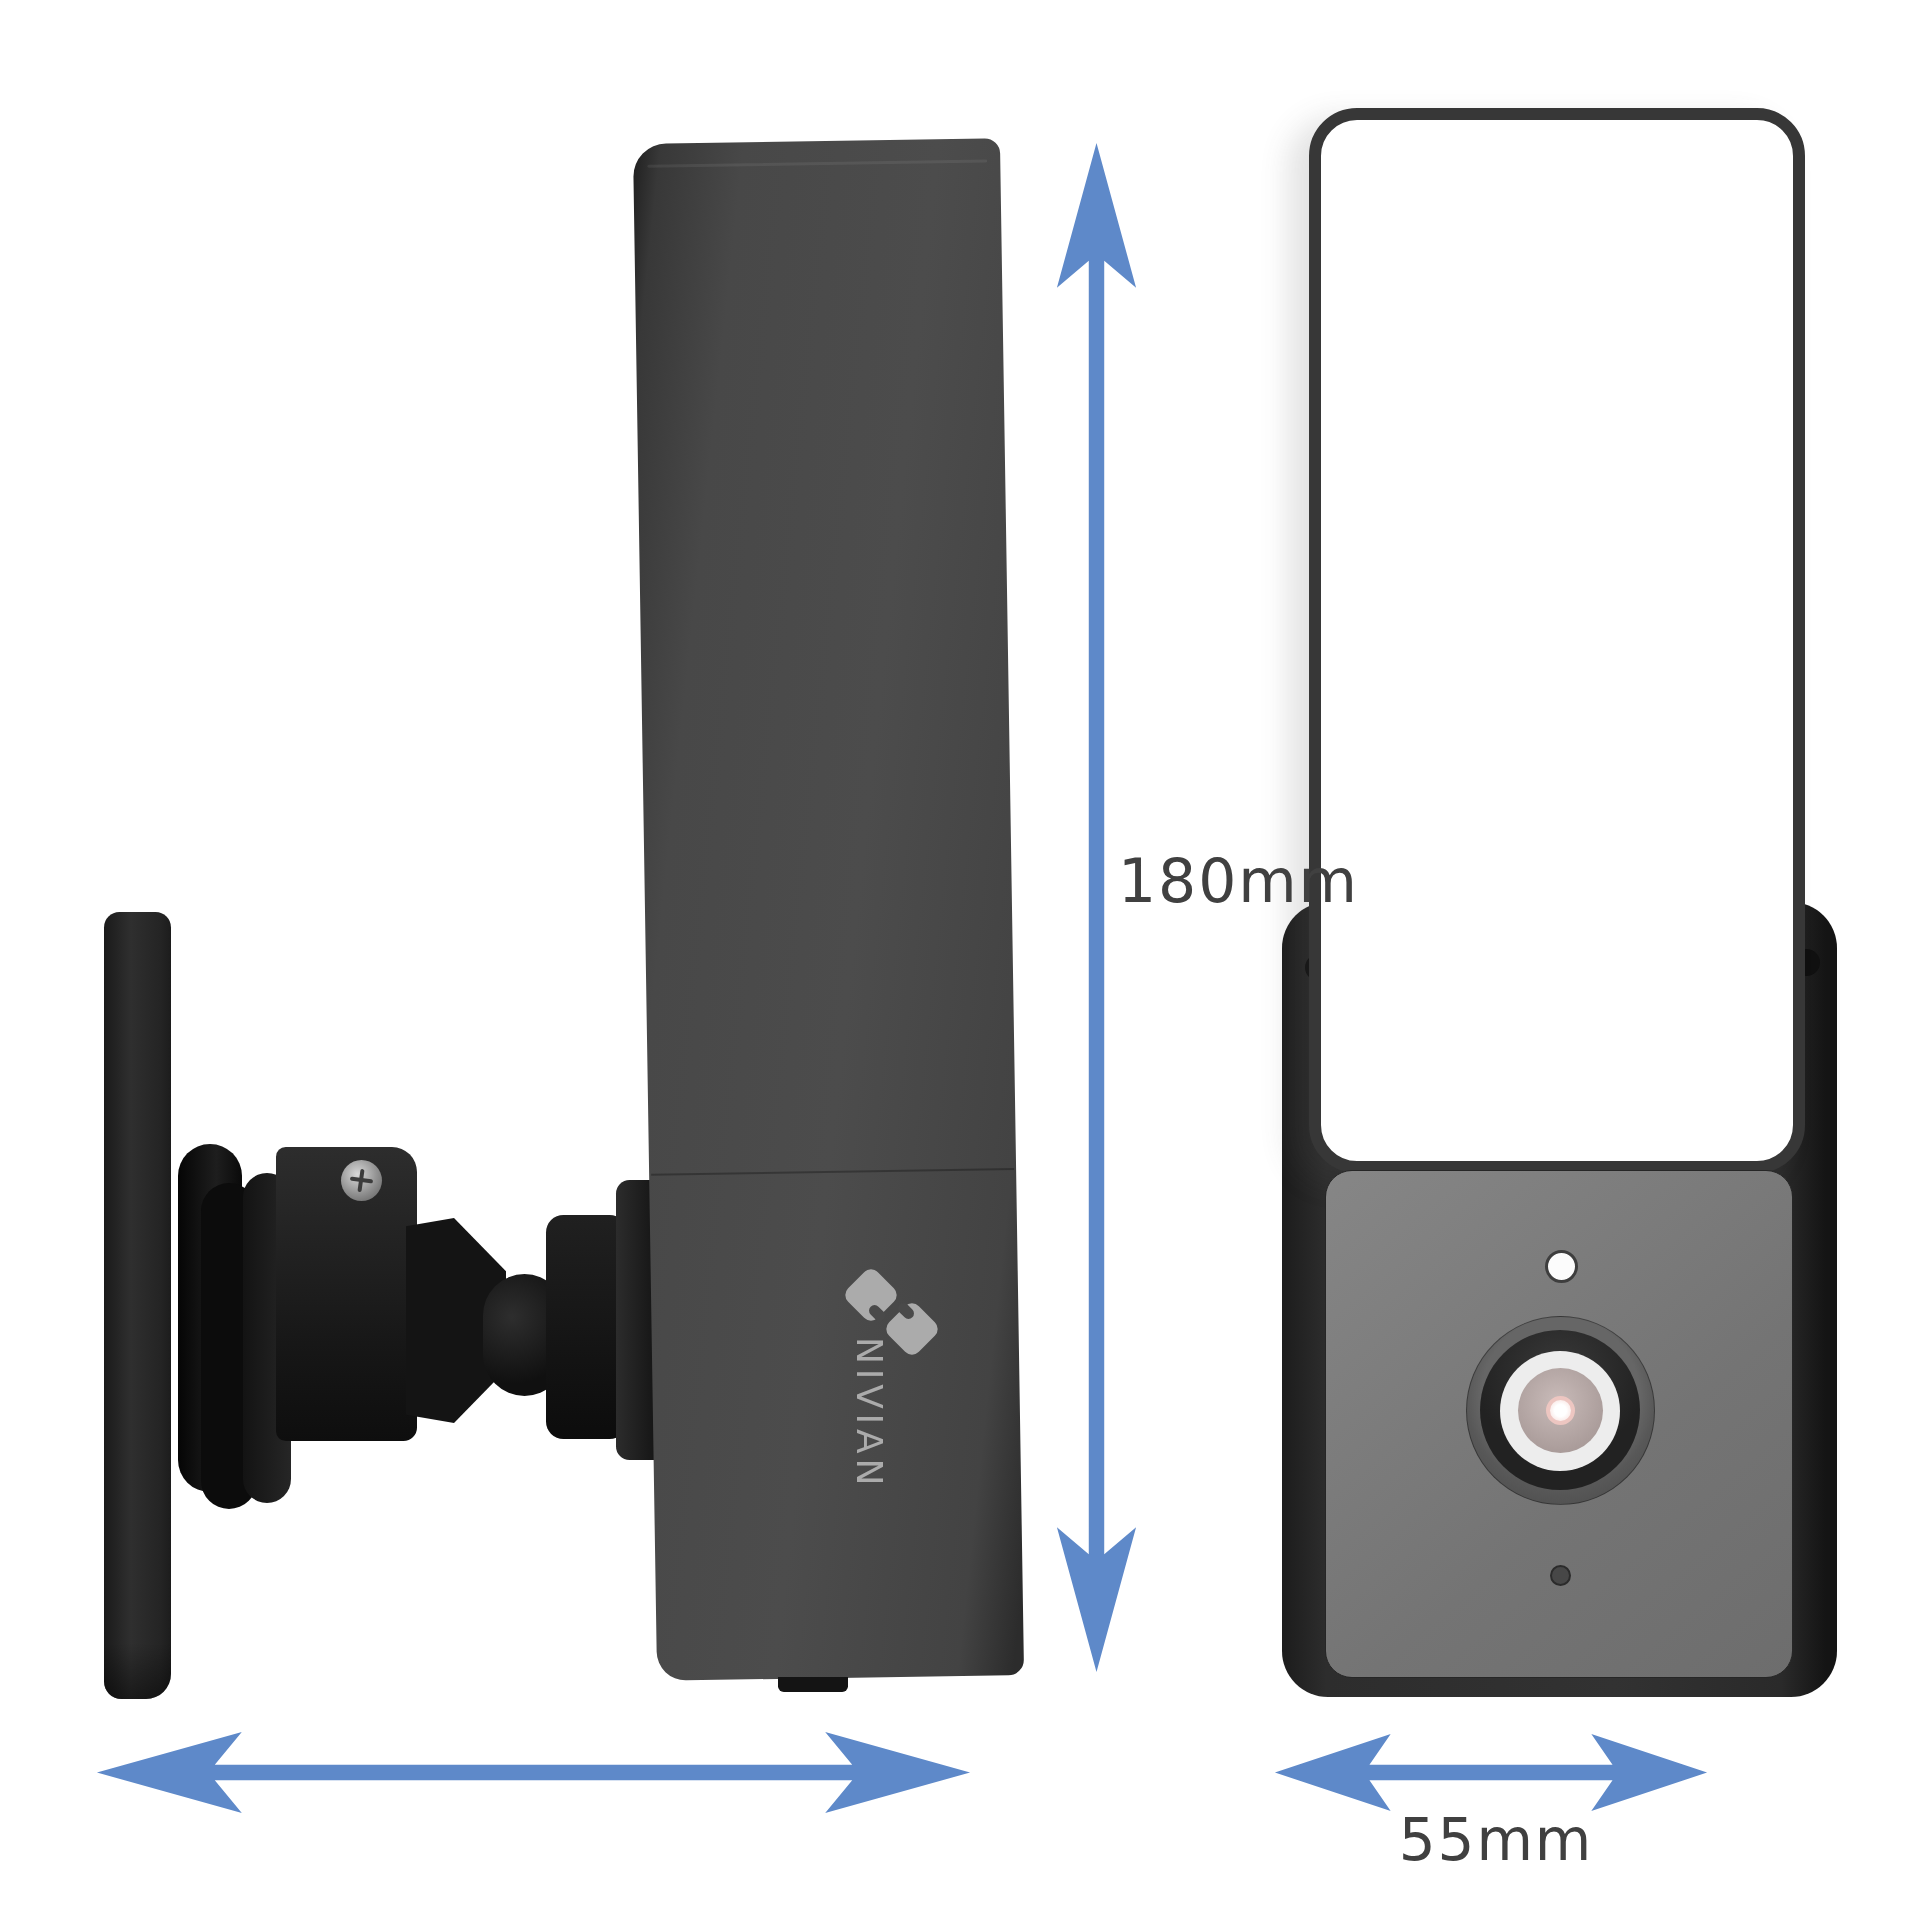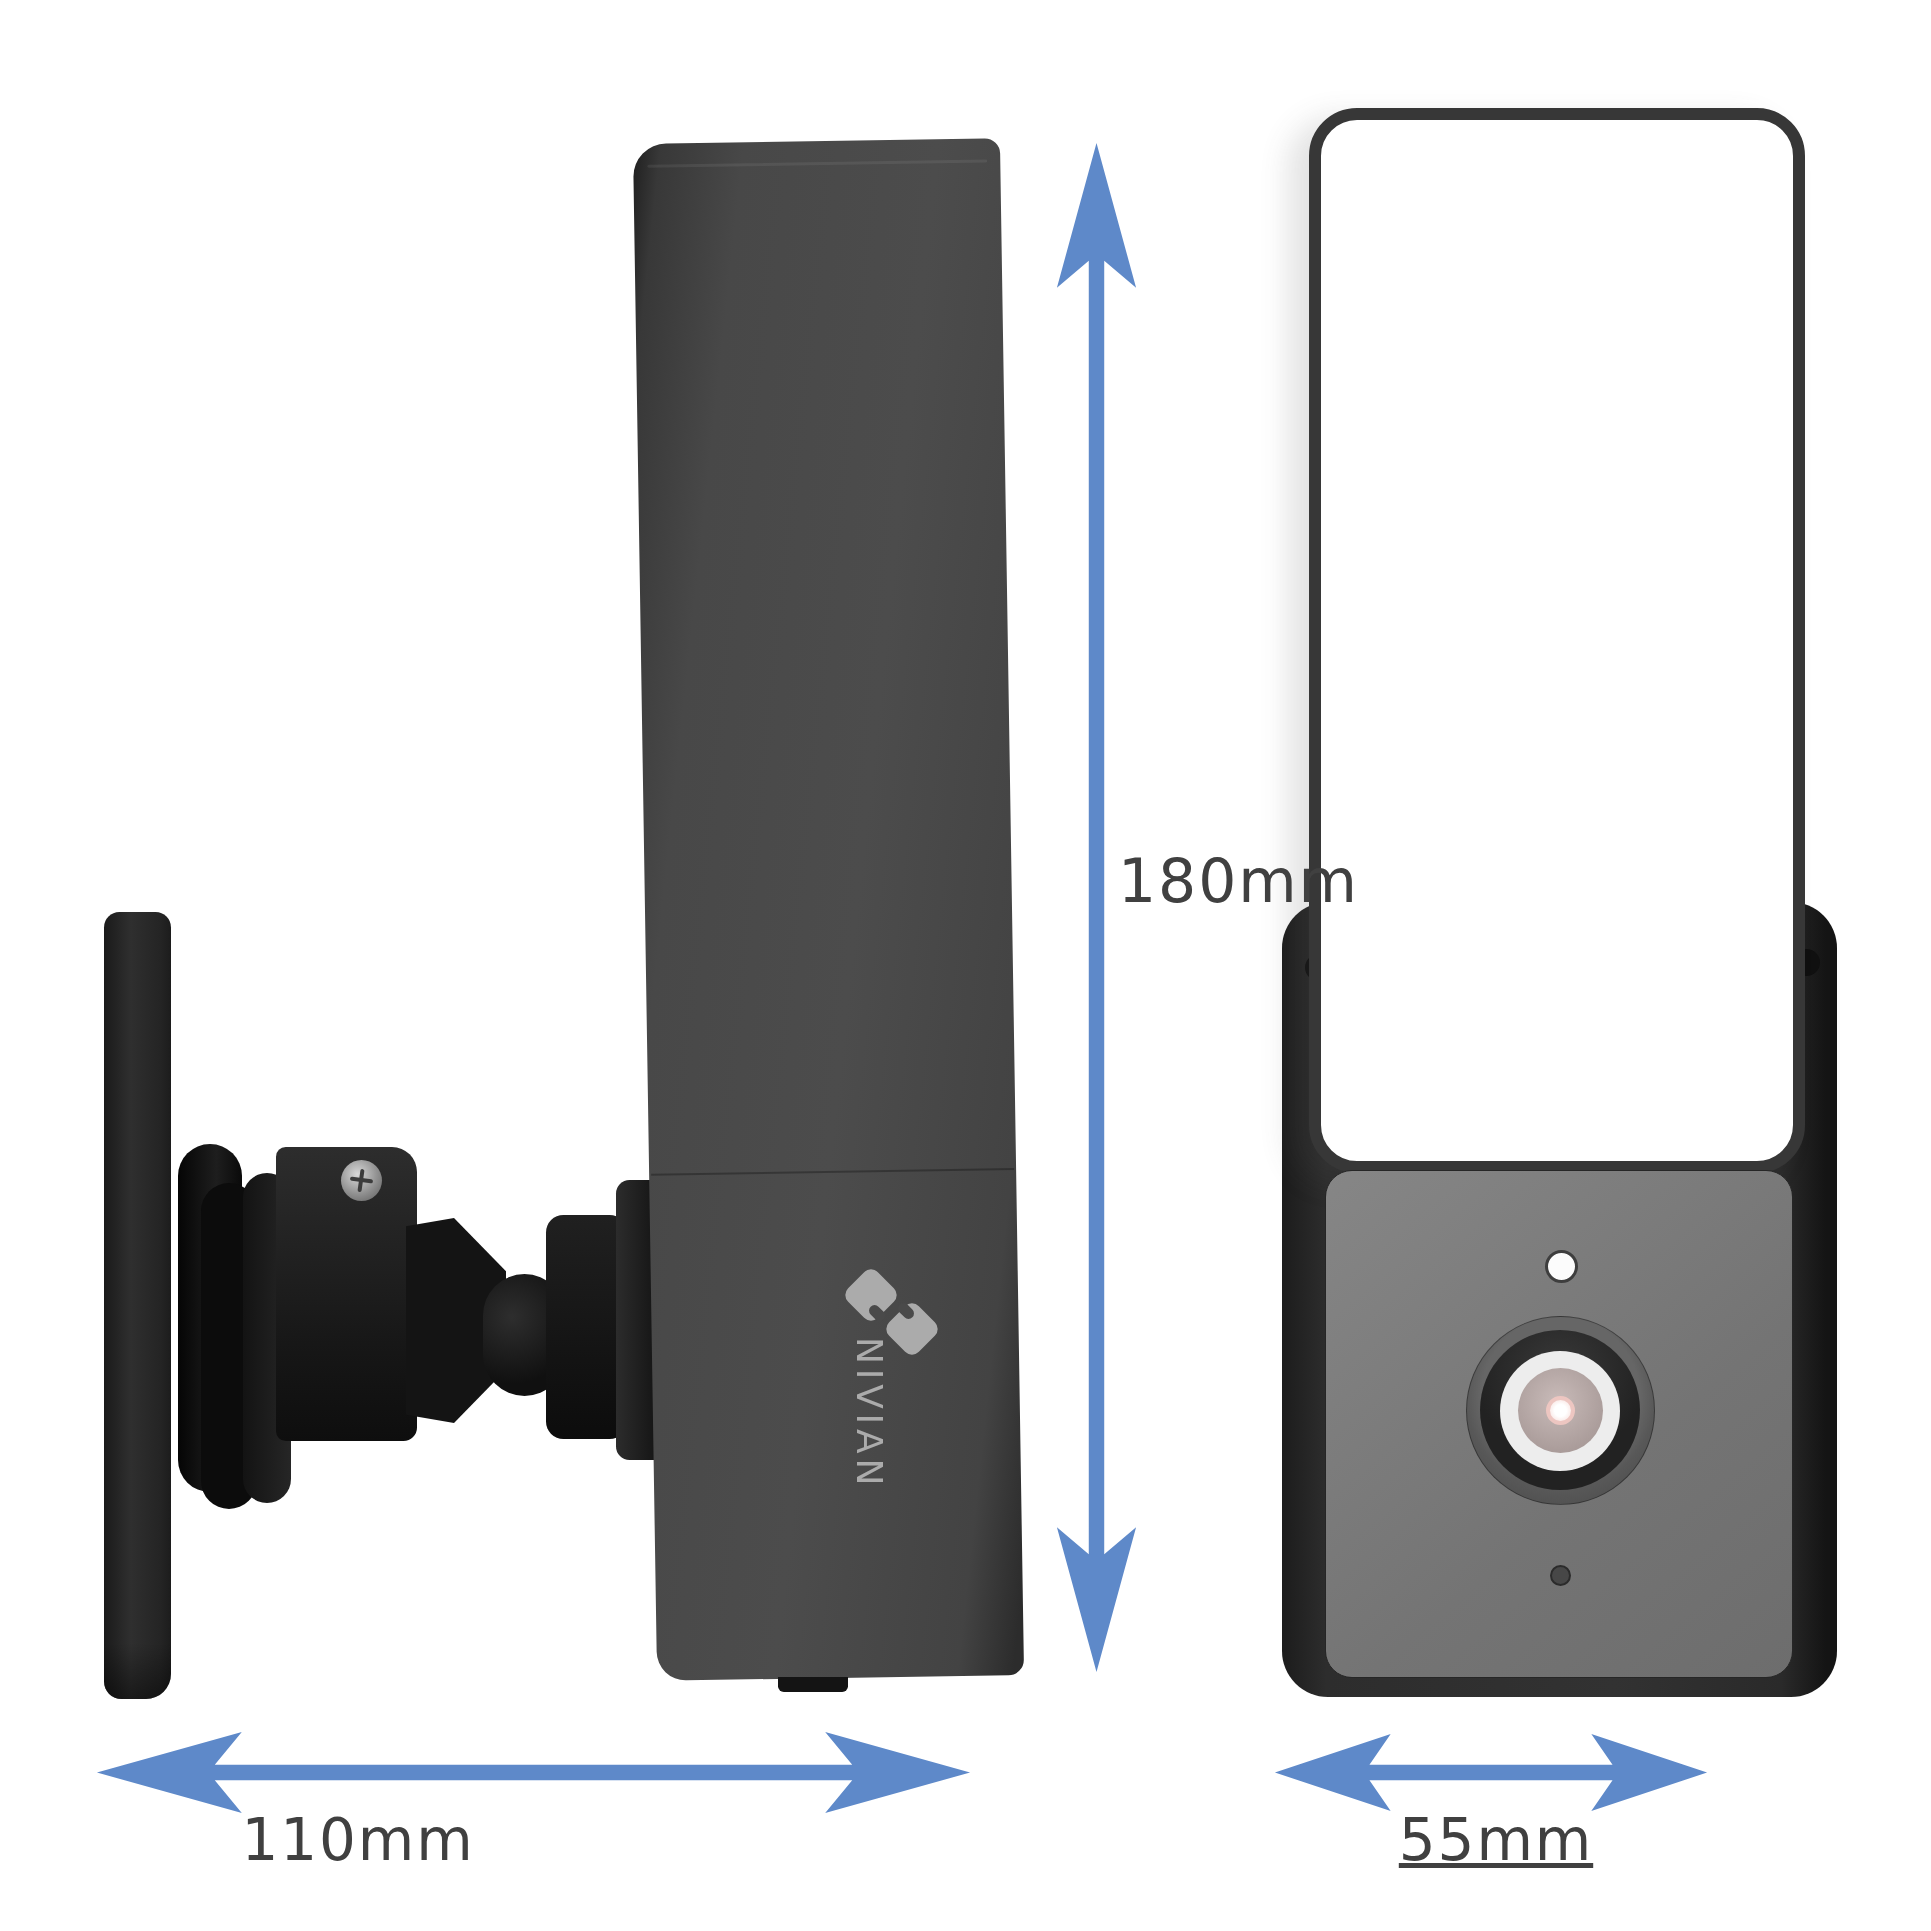--- a/index.html
+++ b/index.html
@@ -76,21 +76,21 @@
 
   
   .dim-arrow{color:#5E89C9;}
   .dim-arrow svg{display:block;}
   .arrow-v{left:1053px;top:141px;}
   .arrow-h-110{left:95px;top:1728px;}
   .arrow-h-55{left:1273px;top:1728px;}
   .dim-label{color:#404040;font-size:58px;letter-spacing:1.9px;font-weight:400;white-space:nowrap;}
   .label-180{left:1118px;top:846px;font-size:60px;}
   .label-110{left:223px;top:1806px;width:270px;text-align:center;}
-  .label-55{left:1361px;top:1806px;width:270px;text-align:center;text-decoration:underline;}
+  .label-55{left:1361px;top:1806px;width:270px;text-align:center;}
 </style>
 </head>
 <body>
 
 <div class="stage">
 
   <div class="abs wall-plate">
     <div class="abs plate-bevel"></div>
   </div>
   <div class="abs mount-knob"></div>
@@ -143,17 +143,16 @@
       <path fill="currentColor" d="M2,46 L152,4 L124,38 L784,38 L756,4 L906,46 L756,88 L784,54 L124,54 L152,88 Z"></path>
     </svg>
   </div>
   <div class="abs dim-arrow arrow-h-55">
     <svg width="436" height="89" viewBox="0 0 452 92" xmlns="http://www.w3.org/2000/svg">
       <path fill="currentColor" d="M2,46 L122,6 L100,38 L352,38 L330,6 L450,46 L330,86 L352,54 L100,54 L122,86 Z"></path>
     </svg>
   </div>
 
   <div class="abs dim-label label-180">180mm</div>
-  <div class="abs dim-label label-110">110mm</div>
   <div class="abs dim-label label-55">55mm</div>
 
 </div>
 
 
 </body></html>

